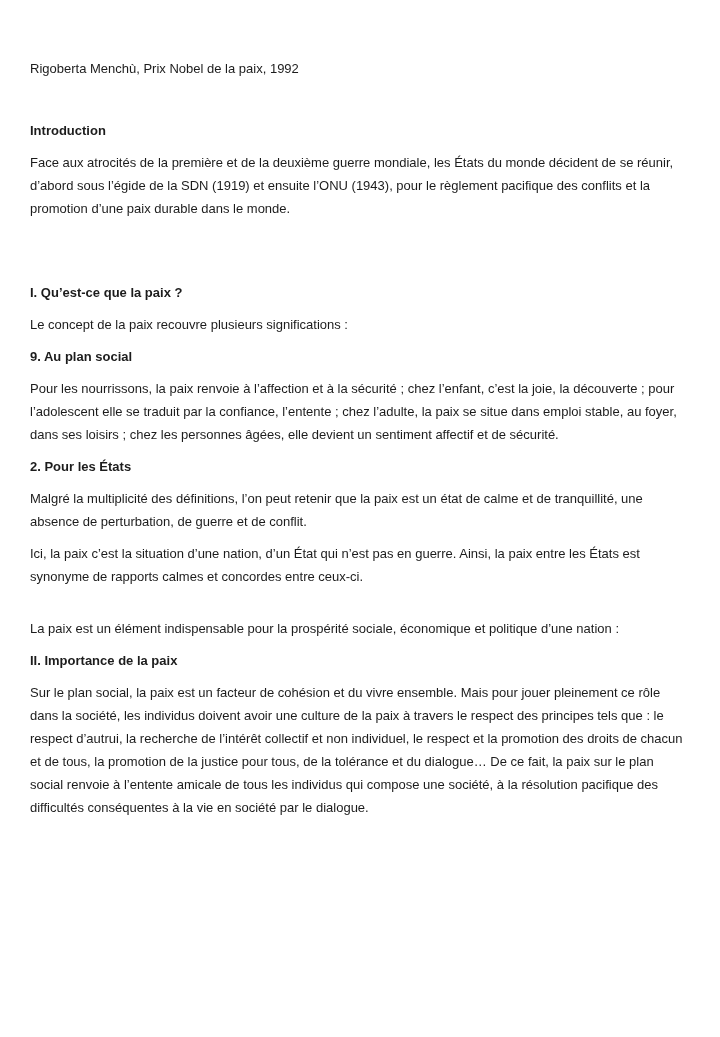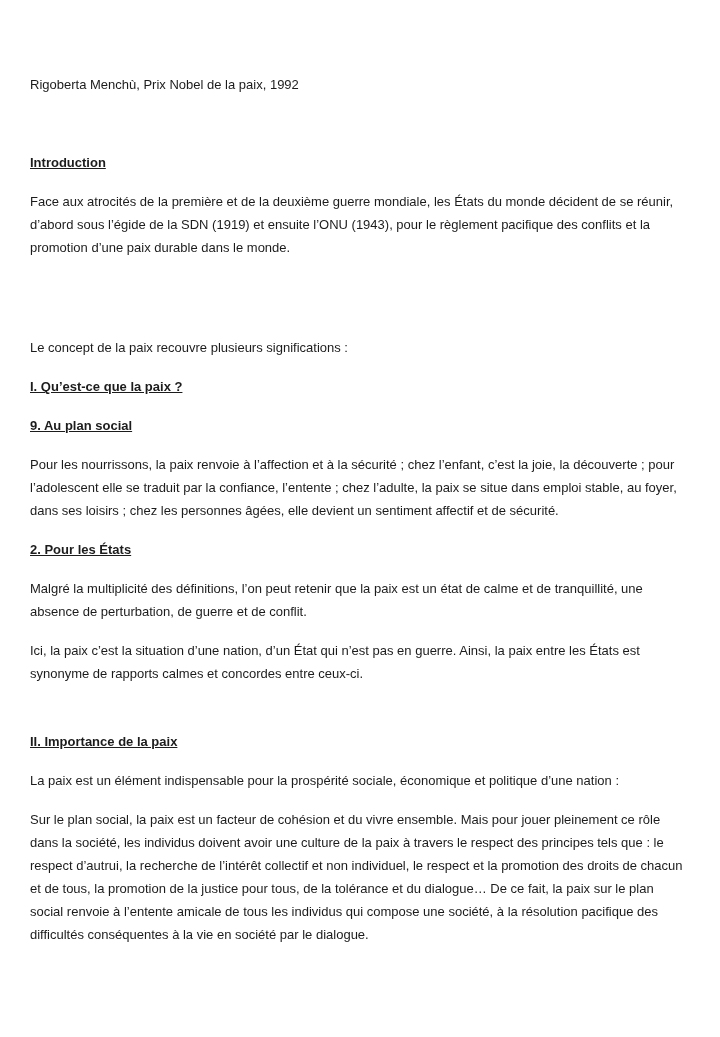--- a/index.html
+++ b/index.html
@@ -14,25 +14,24 @@
     background: #ffffff;
     box-sizing: border-box;
     padding: 57px 30px 0 30px;
     font-family: "Liberation Sans", sans-serif;
     font-size: 13px;
     line-height: 23px;
     color: #1c1c1c;
     overflow: hidden;
   }
   .block {
-    margin: 16px 0 9px 0;
+    margin: 0 0 9px 0;
   }
   .heading {
     font-weight: bold;
-    text-decoration: underline;
   }
   .gap-sm { height: 30px; }
   .gap-lg { height: 52px; }
   .gap-md { height: 20px; }
 </style>
 </head>
 <body>
 
 <div class="page">
 
@@ -40,36 +39,36 @@
 
   <div class="gap-sm"></div>
 
   <p class="block heading">Introduction</p>
 
   <p class="block">Face aux atrocités de la première et de la deuxième guerre mondiale, les États du monde décident de se réunir, d’abord sous l’égide de la SDN (1919) et ensuite l’ONU (1943), pour le règlement pacifique des conflits et la promotion d’une paix durable dans le monde.</p>
 
 
   <div class="gap-lg"></div>
 
+  <p class="block heading">I. Qu’est-ce que la paix ?</p>
+
   <p class="block">Le concept de la paix recouvre plusieurs significations :</p>
-
-  <p class="block heading">I. Qu’est-ce que la paix ?</p>
 
   <p class="block heading">9. Au plan social</p>
 
   <p class="block">Pour les nourrissons, la paix renvoie à l’affection et à la sécurité ; chez l’enfant, c’est la joie, la découverte ; pour l’adolescent elle se traduit par la confiance, l’entente ; chez l’adulte, la paix se situe dans emploi stable, au foyer, dans ses loisirs ; chez les personnes âgées, elle devient un sentiment affectif et de sécurité.</p>
 
   <p class="block heading">2. Pour les États</p>
 
   <p class="block">Malgré la multiplicité des définitions, l’on peut retenir que la paix est un état de calme et de tranquillité, une absence de perturbation, de guerre et de conflit.</p>
 
   <p class="block">Ici, la paix c’est la situation d’une nation, d’un État qui n’est pas en guerre. Ainsi, la paix entre les États est synonyme de rapports calmes et concordes entre ceux-ci.</p>
 
   <div class="gap-md"></div>
 
+  <p class="block">La paix est un élément indispensable pour la prospérité sociale, économique et politique d’une nation :</p>
+
   <p class="block heading">II. Importance de la paix</p>
-
-  <p class="block">La paix est un élément indispensable pour la prospérité sociale, économique et politique d’une nation :</p>
 
 
   <p class="block">Sur le plan social, la paix est un facteur de cohésion et du vivre ensemble. Mais pour jouer pleinement ce rôle dans la société, les individus doivent avoir une culture de la paix à travers le respect des principes tels que : le respect d’autrui, la recherche de l’intérêt collectif et non individuel, le respect et la promotion des droits de chacun et de tous, la promotion de la justice pour tous, de la tolérance et du dialogue… De ce fait, la paix sur le plan social renvoie à l’entente amicale de tous les individus qui compose une société, à la résolution pacifique des difficultés conséquentes à la vie en société par le dialogue.</p>
 
 </div>
 
 </body></html>

